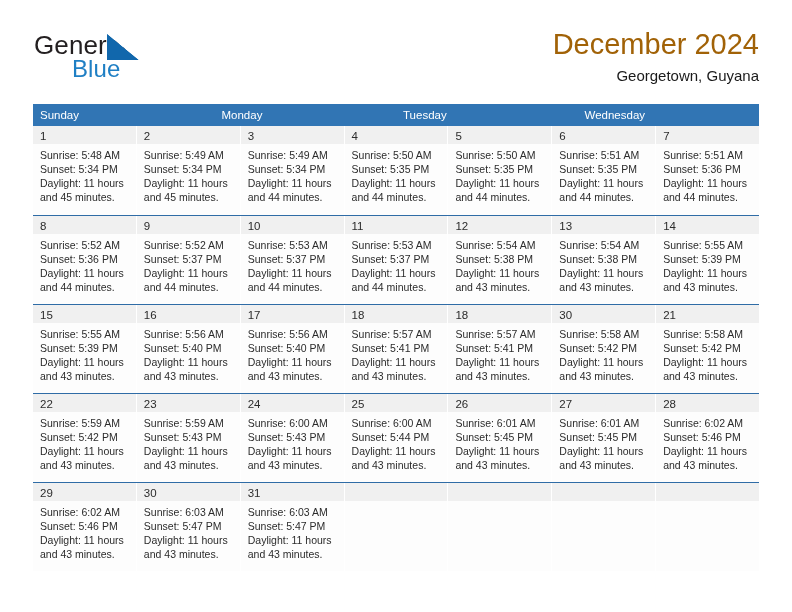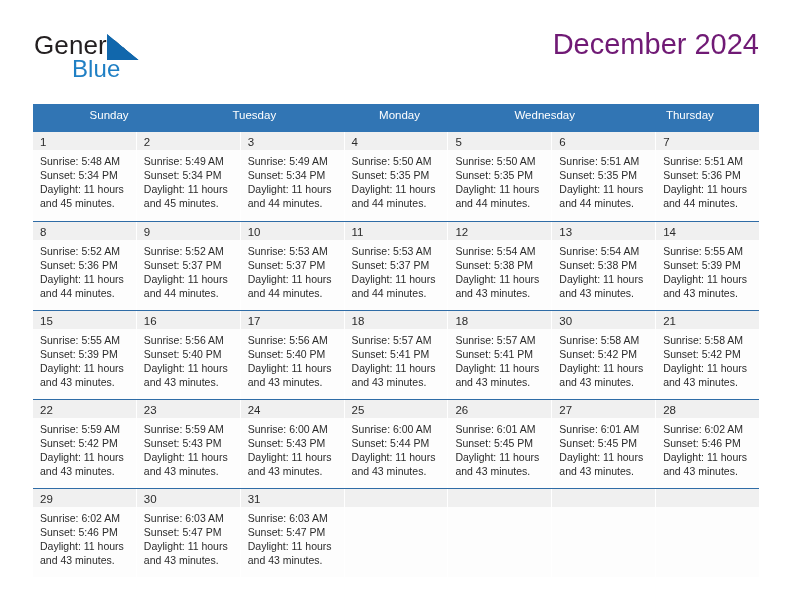--- a/index.html
+++ b/index.html
@@ -66,21 +66,21 @@
   }
 
   .title-block {
     position: absolute;
     right: 0;
     top: 0;
     text-align: right;
   }
   .cal-title {
     font-size: 29px;
-    color: #701a75;
+    color: #a16207;
     line-height: 36px;
     white-space: nowrap;
     font-family: "Liberation Sans", sans-serif;
   }
   .cal-subtitle {
     font-size: 15px;
     color: #1a1a1a;
     line-height: 22px;
     margin-top: 3px;
     white-space: nowrap;
@@ -91,22 +91,21 @@
   .calendar {
     position: absolute;
     left: 33px;
     top: 104px;
     width: 726px;
   }
 
   .dow-row {
     display: flex;
     background: #3175b4;
-    height: 28px;
-    text-align: center;
+    height: 22px;
   }
   .dow-cell {
     flex: 1 1 0;
     color: #ffffff;
     font-size: 11.5px;
     line-height: 22px;
     padding-left: 7px;
     box-sizing: border-box;
     white-space: nowrap;
     overflow: hidden;
@@ -173,31 +172,31 @@
           <polygon points="0,0 0,26 32,26" fill="#1167ac" transform="translate(0,0) scale(1,1)"></polygon>
           <polygon points="0,0 32,26 32,0" fill="#ffffff"></polygon>
           <polygon points="0,0 0,26 31,26" fill="#1167ac"></polygon>
         </svg>
       </span>
       <span class="brand-blue">Blue</span>
     </div>
 
     <div class="title-block">
       <div class="cal-title">December 2024</div>
+      <div class="cal-subtitle">Georgetown, Guyana</div>
     </div>
 
   </div>
 
   <div class="calendar">
     <div class="dow-row" id="dow-row">
         <div class="dow-cell">Sunday</div>
+        <div class="dow-cell">Monday</div>
         <div class="dow-cell">Tuesday</div>
-        <div class="dow-cell">Monday</div>
         <div class="dow-cell">Wednesday</div>
-        <div class="dow-cell">Thursday</div>
       </div>
     <div id="weeks-container">
         <div class="week-row first">
           <div class="day-cell">
             <div class="day-band"><span class="day-num">1</span></div>
             <div class="day-body">
               <div class="day-line">Sunrise: 5:48 AM</div>
               <div class="day-line">Sunset: 5:34 PM</div>
               <div class="day-line wrap">Daylight: 11 hours and 45 minutes.</div>
             </div>

